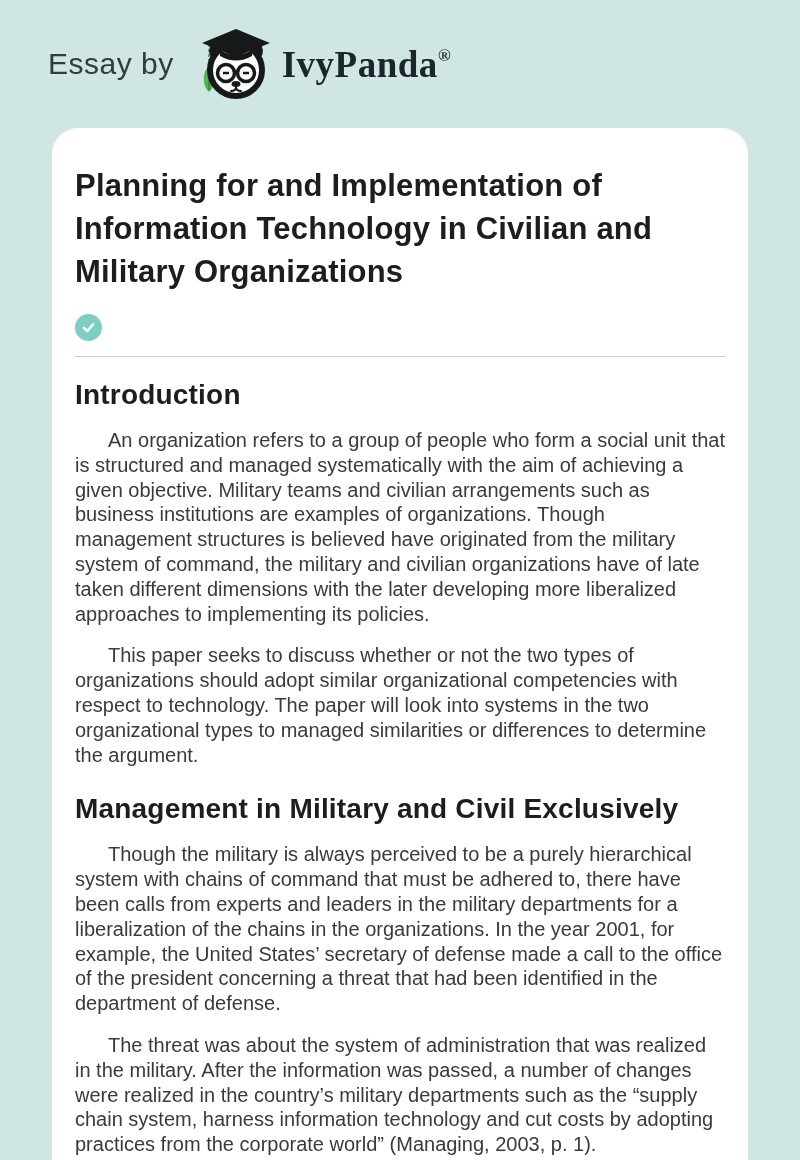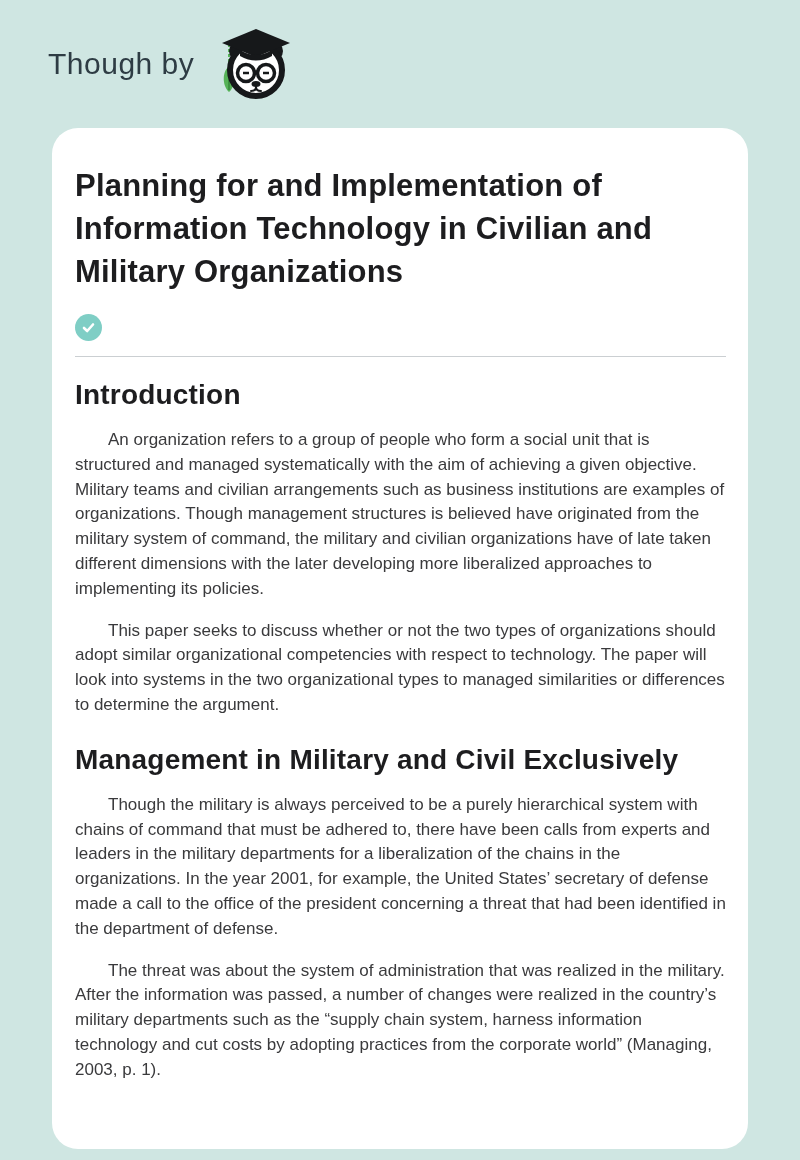--- a/index.html
+++ b/index.html
@@ -87,33 +87,33 @@
   }
   h2.section-heading {
     font-size: 28px;
     font-weight: 700;
     color: #1d1d1f;
     letter-spacing: 0.2px;
     margin: 26px 0 17px 0;
   }
   section:first-of-type h2.section-heading { margin-top: 16px; }
   p.body-para {
-    font-size: 17px;
+    font-size: 20px;
     line-height: 24.8px;
     color: #3a3a3c;
     text-indent: 33px;
     margin-bottom: 17px;
   }
   p.body-para:last-child { margin-bottom: 0; }
 </style>
 </head>
 <body>
 
 <header class="page-header">
-  <span class="essay-by">Though by</span>
+  <span class="essay-by">Essay by</span>
   <span class="logo-icon">
     <svg width="76" height="72" viewBox="0 0 76 72" aria-hidden="true">
 
       <line x1="13" y1="16" x2="13" y2="40" stroke="#56b257" stroke-width="2" stroke-dasharray="3 2"></line>
       <path d="M13 38 C5 45 7 59 13 64 C19 59 21 45 13 38 Z" fill="#56b257"></path>
       <line x1="13" y1="42" x2="13" y2="62" stroke="#2e7d32" stroke-width="1.2"></line>
 
       <circle cx="23" cy="23" r="10" fill="#16181a"></circle>
       <circle cx="57" cy="23" r="10" fill="#16181a"></circle>
 
@@ -126,20 +126,21 @@
       <circle cx="50" cy="45" r="8.5" fill="#ffffff" stroke="#16181a" stroke-width="3.5"></circle>
       <line x1="38" y1="44" x2="42" y2="44" stroke="#16181a" stroke-width="3.5"></line>
 
       <line x1="27" y1="45" x2="33" y2="45" stroke="#16181a" stroke-width="2.5"></line>
       <line x1="47" y1="45" x2="53" y2="45" stroke="#16181a" stroke-width="2.5"></line>
 
       <ellipse cx="40" cy="56" rx="4.5" ry="3" fill="#16181a"></ellipse>
       <path d="M40 59 Q40 63 35 63 M40 59 Q40 63 45 63" stroke="#16181a" stroke-width="2" fill="none" stroke-linecap="round"></path>
     </svg>
   </span>
+  <span class="brand"><span>IvyPanda</span><sup>®</sup></span>
 </header>
 
 <main class="essay-card">
   <h1 class="essay-title">Planning for and Implementation of Information Technology in Civilian and Military Organizations</h1>
 
   <div class="exclusive-badge">
     <span class="check-icon">
       <svg width="15" height="15" viewBox="0 0 15 15" aria-hidden="true">
         <polyline points="3,8 6.2,11 12,4.5" fill="none" stroke="#ffffff" stroke-width="2.6" stroke-linecap="round" stroke-linejoin="round"></polyline>
       </svg>

